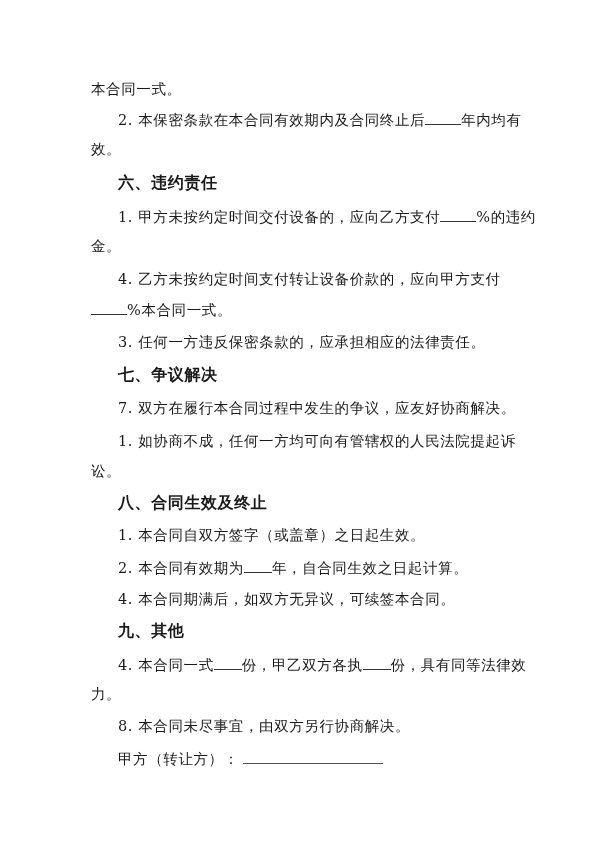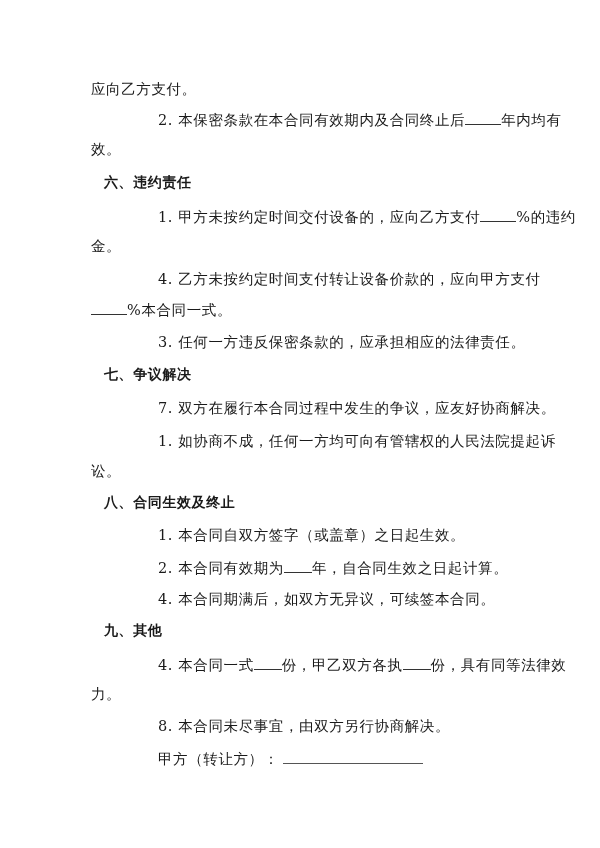--- a/index.html
+++ b/index.html
@@ -1,29 +1,29 @@
 <!DOCTYPE html>
 <html><head>
 <meta charset="utf-8">
 <style>
   html, body { margin:0; padding:0; background:#ffffff; }
   body { width:600px; height:848px; position:relative; overflow:hidden;
          font-family:"DejaVu Serif","Liberation Serif",serif; color:#1a1a1a; }
   .page { position:absolute; left:91px; top:0; width:420px; }
   .line { position:absolute; left:0; white-space:nowrap; font-size:14.5px; line-height:18px; letter-spacing:0.6px; }
-  .indent { left:27px;margin-left:40px; }
-  .h { font-family:Liberation Mono, monospace; font-weight:bold; font-size:14px; left:13px; }
+  .indent { left:27px; }
+  .h { font-family:Liberation Sans, sans-serif; font-weight:bold; font-size:16px; left:27px; }
   .blank { display:inline-block; border-bottom:1px solid #333; height:14px; vertical-align:baseline; }
   .sig { display:inline-block; border-bottom:1px solid #555; width:140px; height:14px; margin-left:4px; }
 </style>
 </head>
 <body>
 
 <div class="page">
-  <div class="line" style="top:80px">应向乙方支付。</div>
+  <div class="line" style="top:80px">本合同一式。</div>
 
   <div class="line indent" style="top:110px">
     <span>2. 本保密条款在本合同有效期内及合同终止后</span><span class="blank" style="width:36px"></span><span>年内均有</span>
   </div>
   <div class="line" style="top:140px">效。</div>
 
   <div class="line h" style="top:174px">六、违约责任</div>
   <div class="line indent" style="top:207px">
     <span>1. 甲方未按约定时间交付设备的，应向乙方支付</span><span class="blank" style="width:36px"></span><span>%的违约</span>
   </div>

